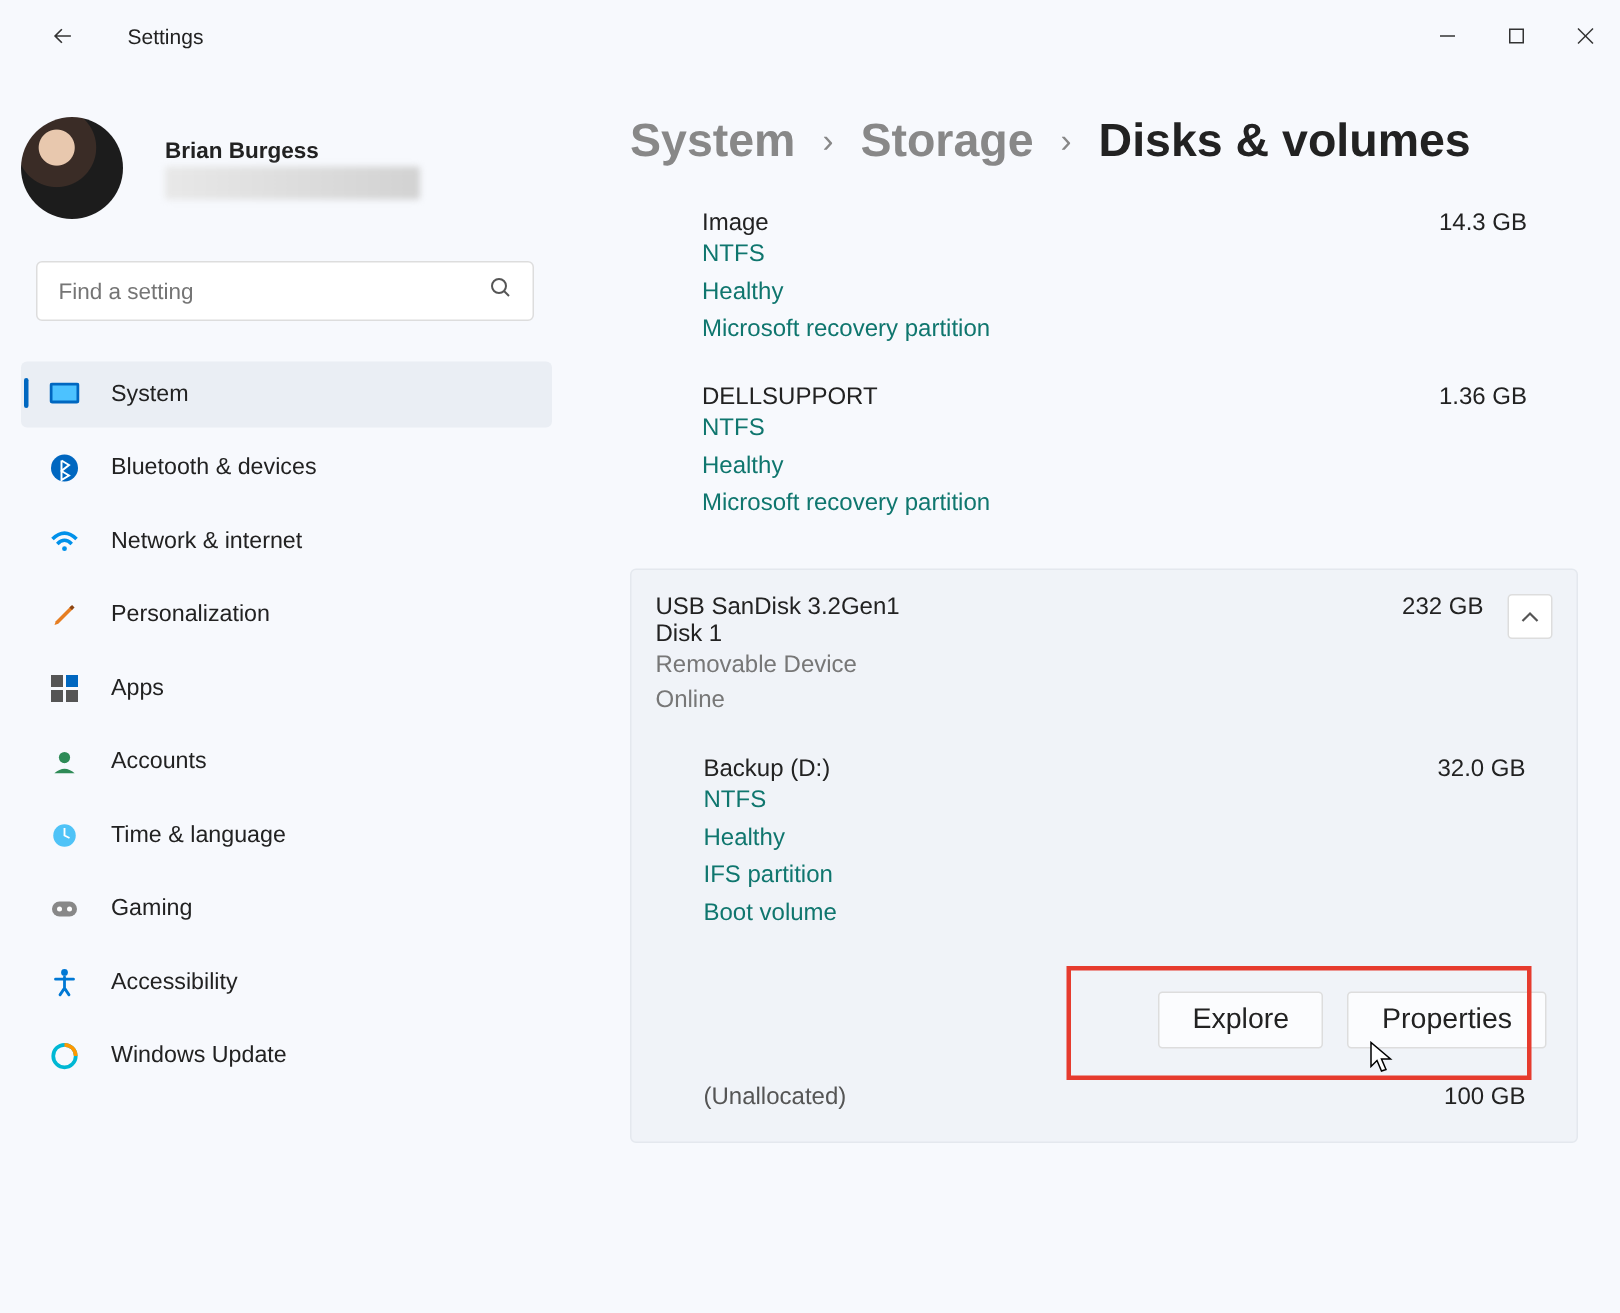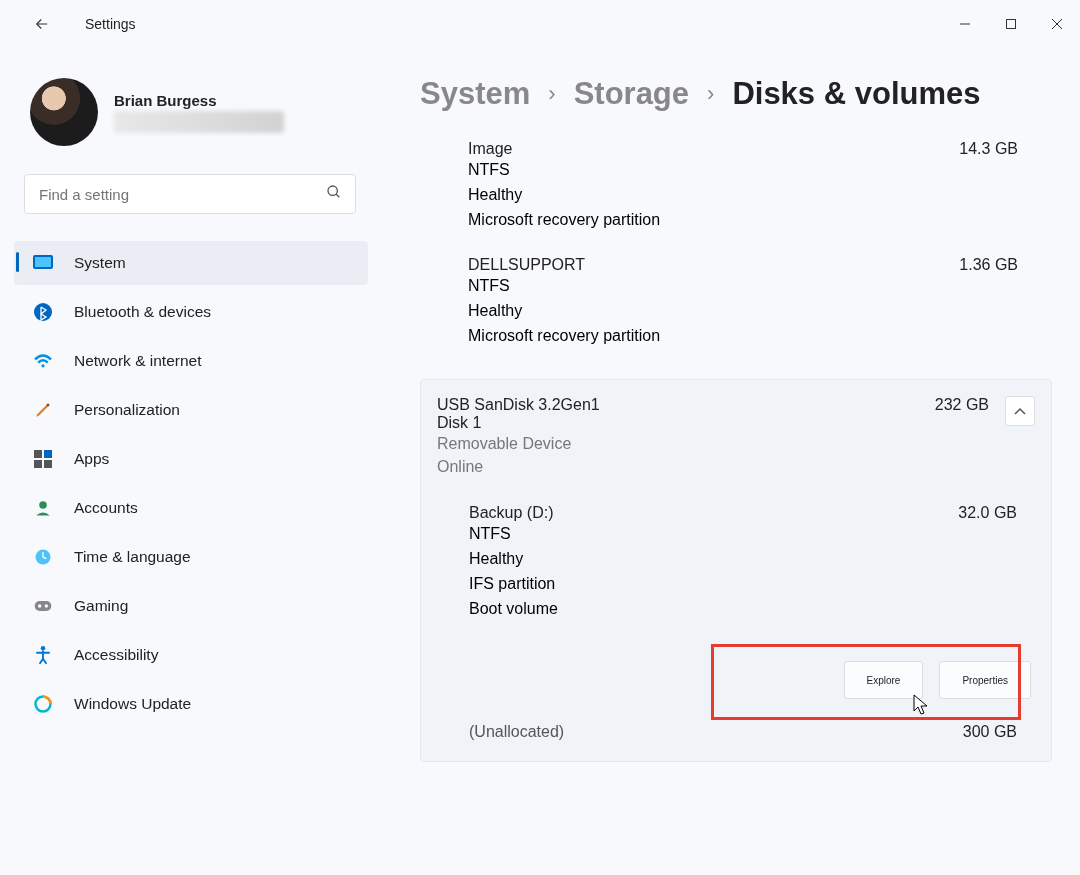--- a/index.html
+++ b/index.html
@@ -4,21 +4,21 @@
 <style>
   * { box-sizing: border-box; margin: 0; padding: 0; font-family: "Segoe UI", sans-serif; }
   body { width: 1080px; height: 875px; background: #f7f9fd; overflow: hidden; border-radius: 10px; }
   
   .titlebar { height: 48px; display: flex; align-items: center; padding-left: 22px; }
   .back-btn { width: 40px; height: 40px; display:flex; align-items:center; justify-content:center; font-size: 18px; color:#333; border-radius:4px; }
   .title { font-size: 14px; color: #222; margin-left: 23px; }
   .window-controls { margin-left:auto; display:flex; }
   .window-controls div { width: 46px; height: 40px; display:flex; align-items:center; justify-content:center; font-size:14px; color:#333;}
   
-  .profile { display:flex; align-items:center; padding: 30px 0 10px 30px; gap:16px; }
+  .profile { display:flex; align-items:center; padding: 30px 0 10px 14px; gap:28px; }
   .avatar { width: 68px; height: 68px; border-radius:50%; background: radial-gradient(circle at 35% 30%, #e8c8ae 0 18%, #3a2c26 19% 40%, #1c1c1c 41% 100%); }
   .profile .name { font-weight:600; font-size:15px; color:#222; }
   .profile .email { width: 170px; height: 22px; background: linear-gradient(90deg,#e8e8e8,#d2d2d2); border-radius:2px; margin-top:2px; filter: blur(2px); }
   
   .search { margin: 18px 24px 18px 24px; position:relative; }
   .search input { width: 100%; height: 40px; border: 1px solid #ddd; border-radius:4px; background:#fff; padding: 0 40px 0 14px; font-size:15px; color:#ef4444; }
   .search .icon { position:absolute; right:14px; top:10px; color:#555; font-size:16px; }
 
   .layout { display:flex; }
   .sidebar { width: 380px; flex: 0 0 380px; }
@@ -30,33 +30,33 @@
 
   .content { flex:1; padding: 28px 28px 0 40px; }
   .breadcrumb { display:flex; align-items:center; gap: 18px; font-size: 31px; color:#888; font-weight:600; margin-bottom: 22px; }
   .breadcrumb .crumb { }
   .breadcrumb .current { color:#222; }
   .breadcrumb .sep { color:#888; font-size:22px; font-weight:400; }
 
   .vol-item { display:flex; padding: 6px 0 18px 48px; }
   .vol-info { flex:1; }
   .vol-info .label { font-size:16px; color:#222; }
-  .vol-info .sub { font-size:16px; color:#000000; line-height:1.55; }
+  .vol-info .sub { font-size:16px; color:#0f766e; line-height:1.55; }
   .vol-size { font-size:16px; color:#222; padding-right: 34px; }
 
   .disk-block { background:#f0f3f8; border:1px solid #e4e8ee; border-radius:4px; padding: 16px 0 20px 0; margin-top:12px;}
   .disk-head { display:flex; padding: 0 16px 10px 16px; align-items:flex-start; }
   .disk-head .info { flex:1; }
   .disk-head .title2 { font-size:16px; color:#222; }
   .disk-head .sub { font-size:16px; color:#777; line-height:1.45; }
   .disk-head .size { font-size:16px; color:#222; margin-right:16px; }
   .chev { width:30px; height:30px; border:1px solid #ddd; background:#fff; display:flex; align-items:center; justify-content:center; border-radius:3px; font-size:12px; color:#555;}
 
   .action-row { display:flex; justify-content:flex-end; gap:16px; padding: 22px 20px 10px 0; position:relative; }
-  .action-row button { height:38px; padding: 0 22px; border:1px solid #ddd; background:#fbfcfe; border-radius:3px; font-size:10px; color:#222; }
+  .action-row button { height:38px; padding: 0 22px; border:1px solid #ddd; background:#fbfcfe; border-radius:3px; font-size:19px; color:#222; }
   .highlight-box { border:3px solid #e63b2e; position:absolute; pointer-events:none; }
 
   .unalloc { display:flex; padding: 14px 0 0 48px; }
   .unalloc .label { flex:1; font-size:16px; color:#555; }
   .unalloc .size { font-size:16px; color:#222; padding-right: 34px; }
 
   .cursor { position:absolute; pointer-events:none; }
 </style>
 </head>
 <body>
@@ -261,21 +261,21 @@
       </div>
 
       <div class="action-row">
         <button>Explore</button>
         <button>Properties</button>
       </div>
       <div class="highlight-box" style="left:290px; top:264px; width:310px; height:76px;"></div>
 
       <div class="unalloc">
         <div class="label">(Unallocated)</div>
-        <div class="size">300 GB</div>
+        <div class="size">100 GB</div>
       </div>
 
       <svg class="cursor" style="left:492px; top:314px;" width="18" height="22" viewBox="0 0 18 22">
           <path d="M1 1l0 16 4-4 3 7 3-1-3-7 6 0z" fill="#fff" stroke="#000" stroke-width="1"></path>
         </svg>
     </div>
   </div>
 </div>
 
 </body></html>

